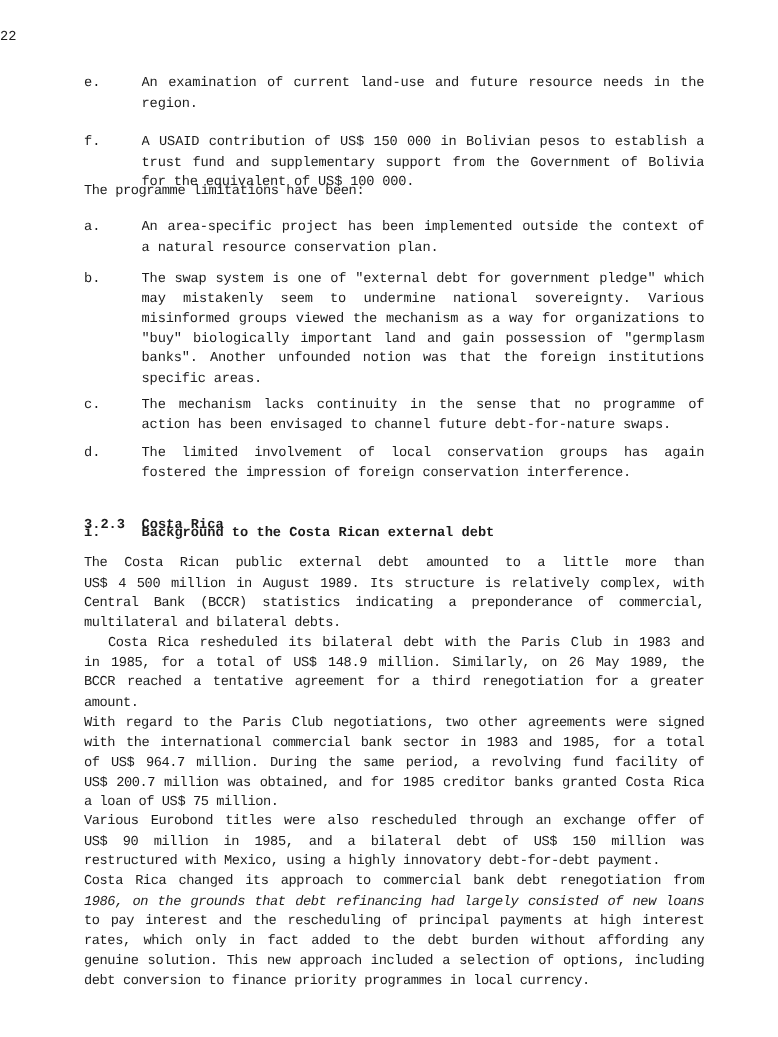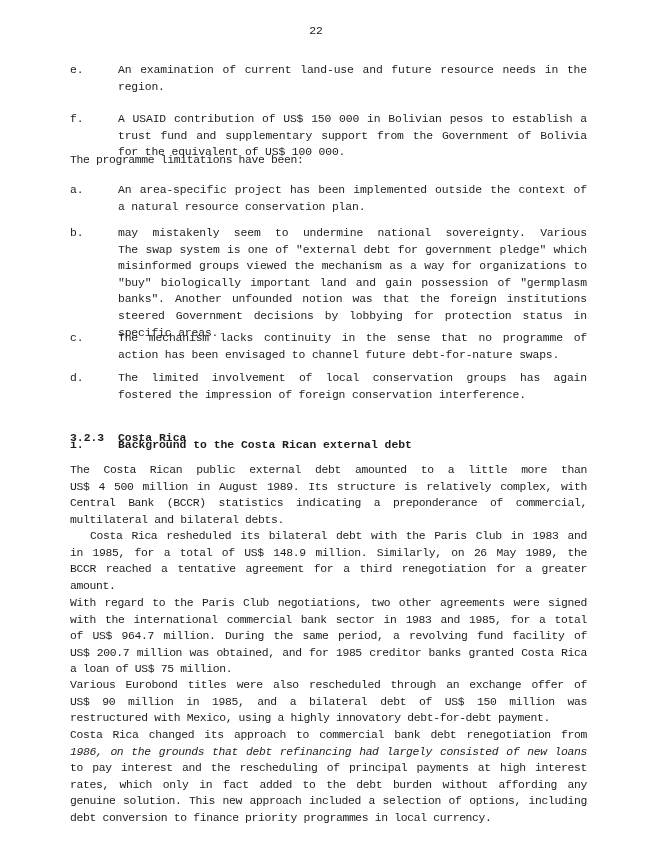--- a/index.html
+++ b/index.html
@@ -1,21 +1,21 @@
 <!DOCTYPE html>
 <html><head>
 <meta charset="utf-8">
 <style>
   html, body { margin: 0; padding: 0; }
   body {
     width: 648px; height: 864px; background: #ffffff; position: relative; overflow: hidden;
     font-family: "Liberation Mono", "DejaVu Sans Mono", monospace;
     color: #1c1c1c; font-size: 11.4px; line-height: 16.6px;
   }
-  .page-number { position: absolute; top: 23px; left: 0; width: 632px; text-align: center; }
+  .page-number { position: absolute; top: 23px; left: 0; width: 632px; text-align: left; }
   .block { position: absolute; left: 70px; width: 517px; }
   .item { position: absolute; left: 70px; width: 517px; }
   .item .label { position: absolute; left: 0; top: 0; width: 40px; }
   .item .text { position: absolute; left: 48px; width: 469px; }
   .bold { font-weight: bold; }
   .heading { position: absolute; left: 70px; }
   .heading .num { display: inline-block; width: 48px; }
 </style>
 </head>
 <body>
@@ -45,26 +45,25 @@
 <div class="item" style="top:182px;">
   <span class="label">a.</span>
   <div class="text">
     <div class="jl" style="white-space: normal; word-spacing: 0px;">An area-specific project has been implemented outside the context of</div>
     <div class="ll">a natural resource conservation plan.</div>
   </div>
 </div>
 <div class="item" style="top:225px;">
   <span class="label">b.</span>
   <div class="text">
+    <div class="jl" style="white-space: normal; word-spacing: 0px;">The swap system is one of "external debt for government pledge" which</div>
     <div class="jl" style="white-space: normal; word-spacing: 0px;">may mistakenly seem to undermine national sovereignty. Various</div>
-    <div class="jl" style="white-space: normal; word-spacing: 0px;">The swap system is one of "external debt for government pledge" which</div>
     <div class="jl" style="white-space: normal; word-spacing: 0px;">misinformed groups viewed the mechanism as a way for organizations to</div>
     <div class="jl" style="white-space: normal; word-spacing: 0px;">"buy" biologically important land and gain possession of "germplasm</div>
     <div class="jl" style="white-space: normal; word-spacing: 0px;">banks". Another unfounded notion was that the foreign institutions</div>
-    <div class="jl" style="white-space: normal; word-spacing: 0px;">steered Government decisions by lobbying for protection status in</div>
     <div class="ll">specific areas.</div>
   </div>
 </div>
 <div class="item" style="top:330px;">
   <span class="label">c.</span>
   <div class="text">
     <div class="jl" style="white-space: normal; word-spacing: 0px;">The mechanism lacks continuity in the sense that no programme of</div>
     <div class="ll">action has been envisaged to channel future debt-for-nature swaps.</div>
   </div>
 </div>

